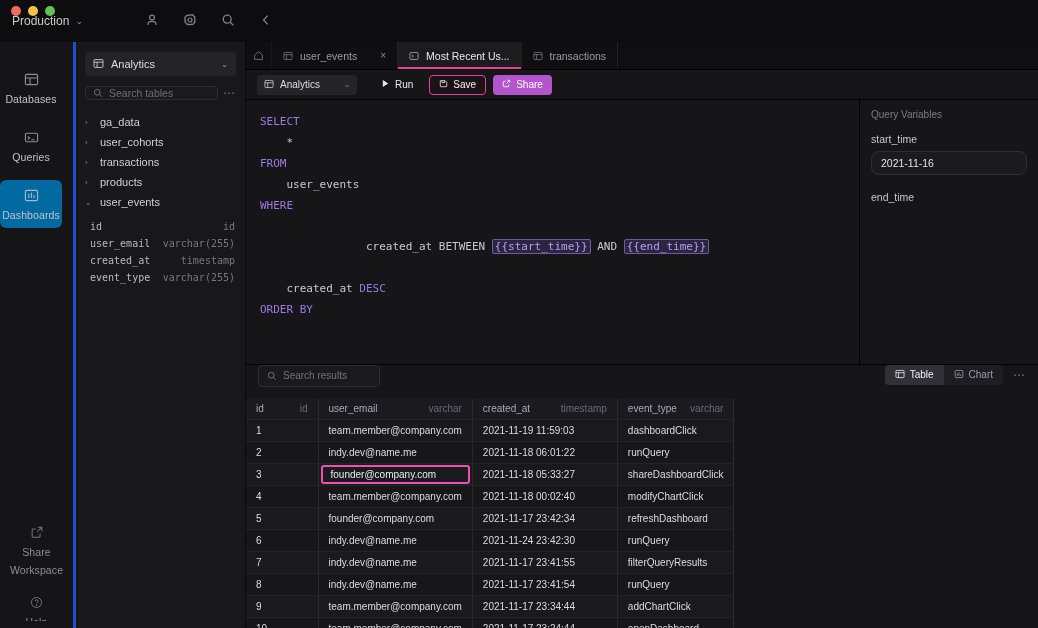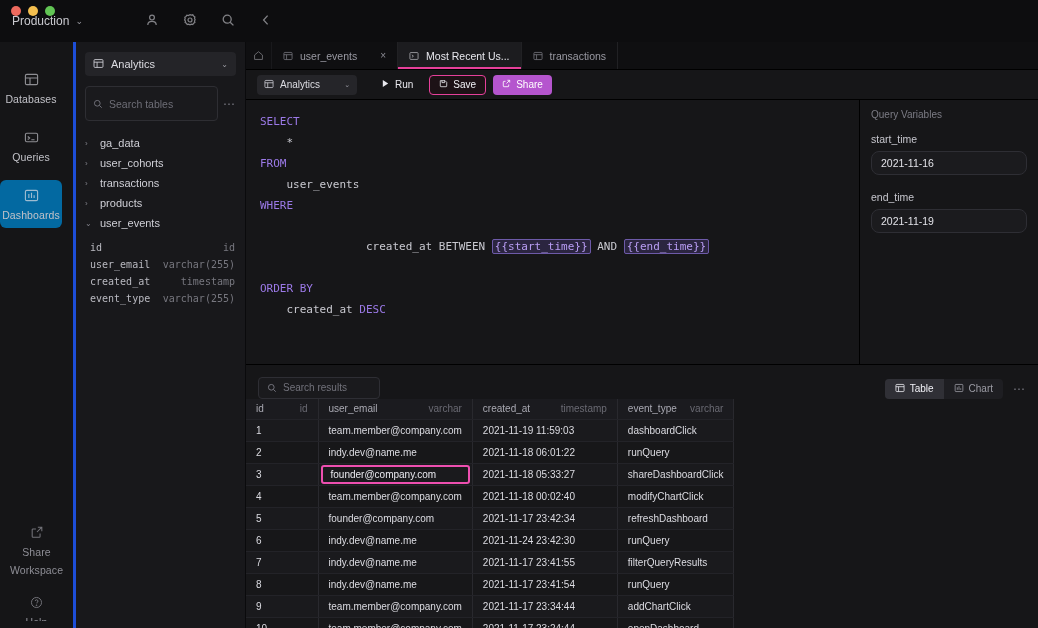--- a/index.html
+++ b/index.html
@@ -74,21 +74,21 @@
   .db-select {
     margin: 0 9px 10px 9px; height: 24px;
     background: #242428; border-radius: 4px;
     display: flex; align-items: center; gap: 7px;
     padding: 0 8px; font-size: 11px; color: #dcdce2; cursor: pointer;
   }
   .db-select .grow { flex: 1; }
   .db-select .chev { font-size: 8px; color: #9b9ba3; }
   .search-row { display: flex; align-items: center; margin: 0 9px 12px 9px; gap: 5px; }
   .search-box {
-    flex: 1; height: 35px; border: 1px solid #2e2e33; border-radius: 4px;
+    flex: 1; height: 14px; border: 1px solid #2e2e33; border-radius: 4px;
     display: flex; align-items: center; gap: 6px; padding: 0 7px;
     background: #1a1a1d;
   }
   .search-box input {
     background: none; border: none; outline: none;
     font-family: "Liberation Sans", sans-serif; font-size: 10.5px;
     color: #c6c6cc; width: 100%;
   }
   .search-box input::placeholder { color: #6e6e77; }
   .dots-btn { color: #7b7b84; font-size: 12px; cursor: pointer; letter-spacing: 1px; }
@@ -172,21 +172,21 @@
   .vp-title { font-size: 10px; color: #7c7c85; margin-bottom: 13px; }
   .vp-label { font-size: 10.5px; color: #c6c6cd; margin-bottom: 6px; }
   .vp-input {
     height: 24px; border: 1px solid #2e2e34; border-radius: 8px;
     background: #1b1b1e; display: flex; align-items: center;
     padding: 0 9px; font-size: 10.5px; color: #e2e2e8; margin-bottom: 16px;
   }
 
   
   .results { flex: 1; min-height: 0; display: flex; flex-direction: column; background: #161618; }
-  .res-toolbar { height: 34px; min-height: 34px; display: flex; align-items: flex-end; padding: 0 12px; }
+  .res-toolbar { height: 34px; min-height: 34px; display: flex; align-items: flex-start; padding: 0 12px; }
   .res-search {
     width: 122px; height: 22px; border: 1px solid #2e2e34; border-radius: 4px;
     display: flex; align-items: center; gap: 6px; padding: 0 8px; background: #1a1a1d;
   }
   .res-search input {
     background: none; border: none; outline: none; width: 100%;
     font-family: "Liberation Sans", sans-serif; font-size: 10px; color: #c6c6cc;
   }
   .res-search input::placeholder { color: #72727b; }
   .res-right { margin-left: auto; display: flex; align-items: center; gap: 10px; }
@@ -464,30 +464,29 @@
       <div class="editor-area">
         <div class="sqlpane">
           <div><span class="kw">SELECT</span></div>
           <div><span class="pl" style="white-space:pre;">    *</span></div>
           <div><span class="kw">FROM</span></div>
           <div><span class="pl" style="white-space:pre;">    user_events</span></div>
           <div><span class="kw">WHERE</span></div>
           <div style="white-space:pre;">
             <span class="pl">    created_at </span><span class="pl">BETWEEN</span><span class="pl"> </span><span class="var">{{start_time}}</span><span class="pl"> </span><span class="pl">AND</span><span class="pl"> </span><span class="var">{{end_time}}</span>
           </div>
+          <div style="white-space:pre;"><span class="pl">    created_at </span><span class="kw">DESC</span></div>
           <div><span class="kw">ORDER BY</span></div>
-          <div style="white-space:pre;"><span class="pl">    created_at </span><span class="kw">DESC</span></div>
         </div>
 
         <div class="varpane">
           <div class="vp-title">Query Variables</div>
           <div class="vp-label">start_time</div>
           <div class="vp-input">2021-11-16</div>
           <div class="vp-label">end_time</div>
-          <div class="vp-input">2021-11-19</div>
         </div>
       </div>
 
       <div class="results">
         <div class="res-toolbar">
           <div class="res-search">
             <span>
               <svg width="10" height="10" viewBox="0 0 14 14" fill="none" stroke="#72727b" stroke-width="1.4">
                 <circle cx="6" cy="6" r="4"></circle>
                   <path d="M9 9l3.2 3.2"></path>

